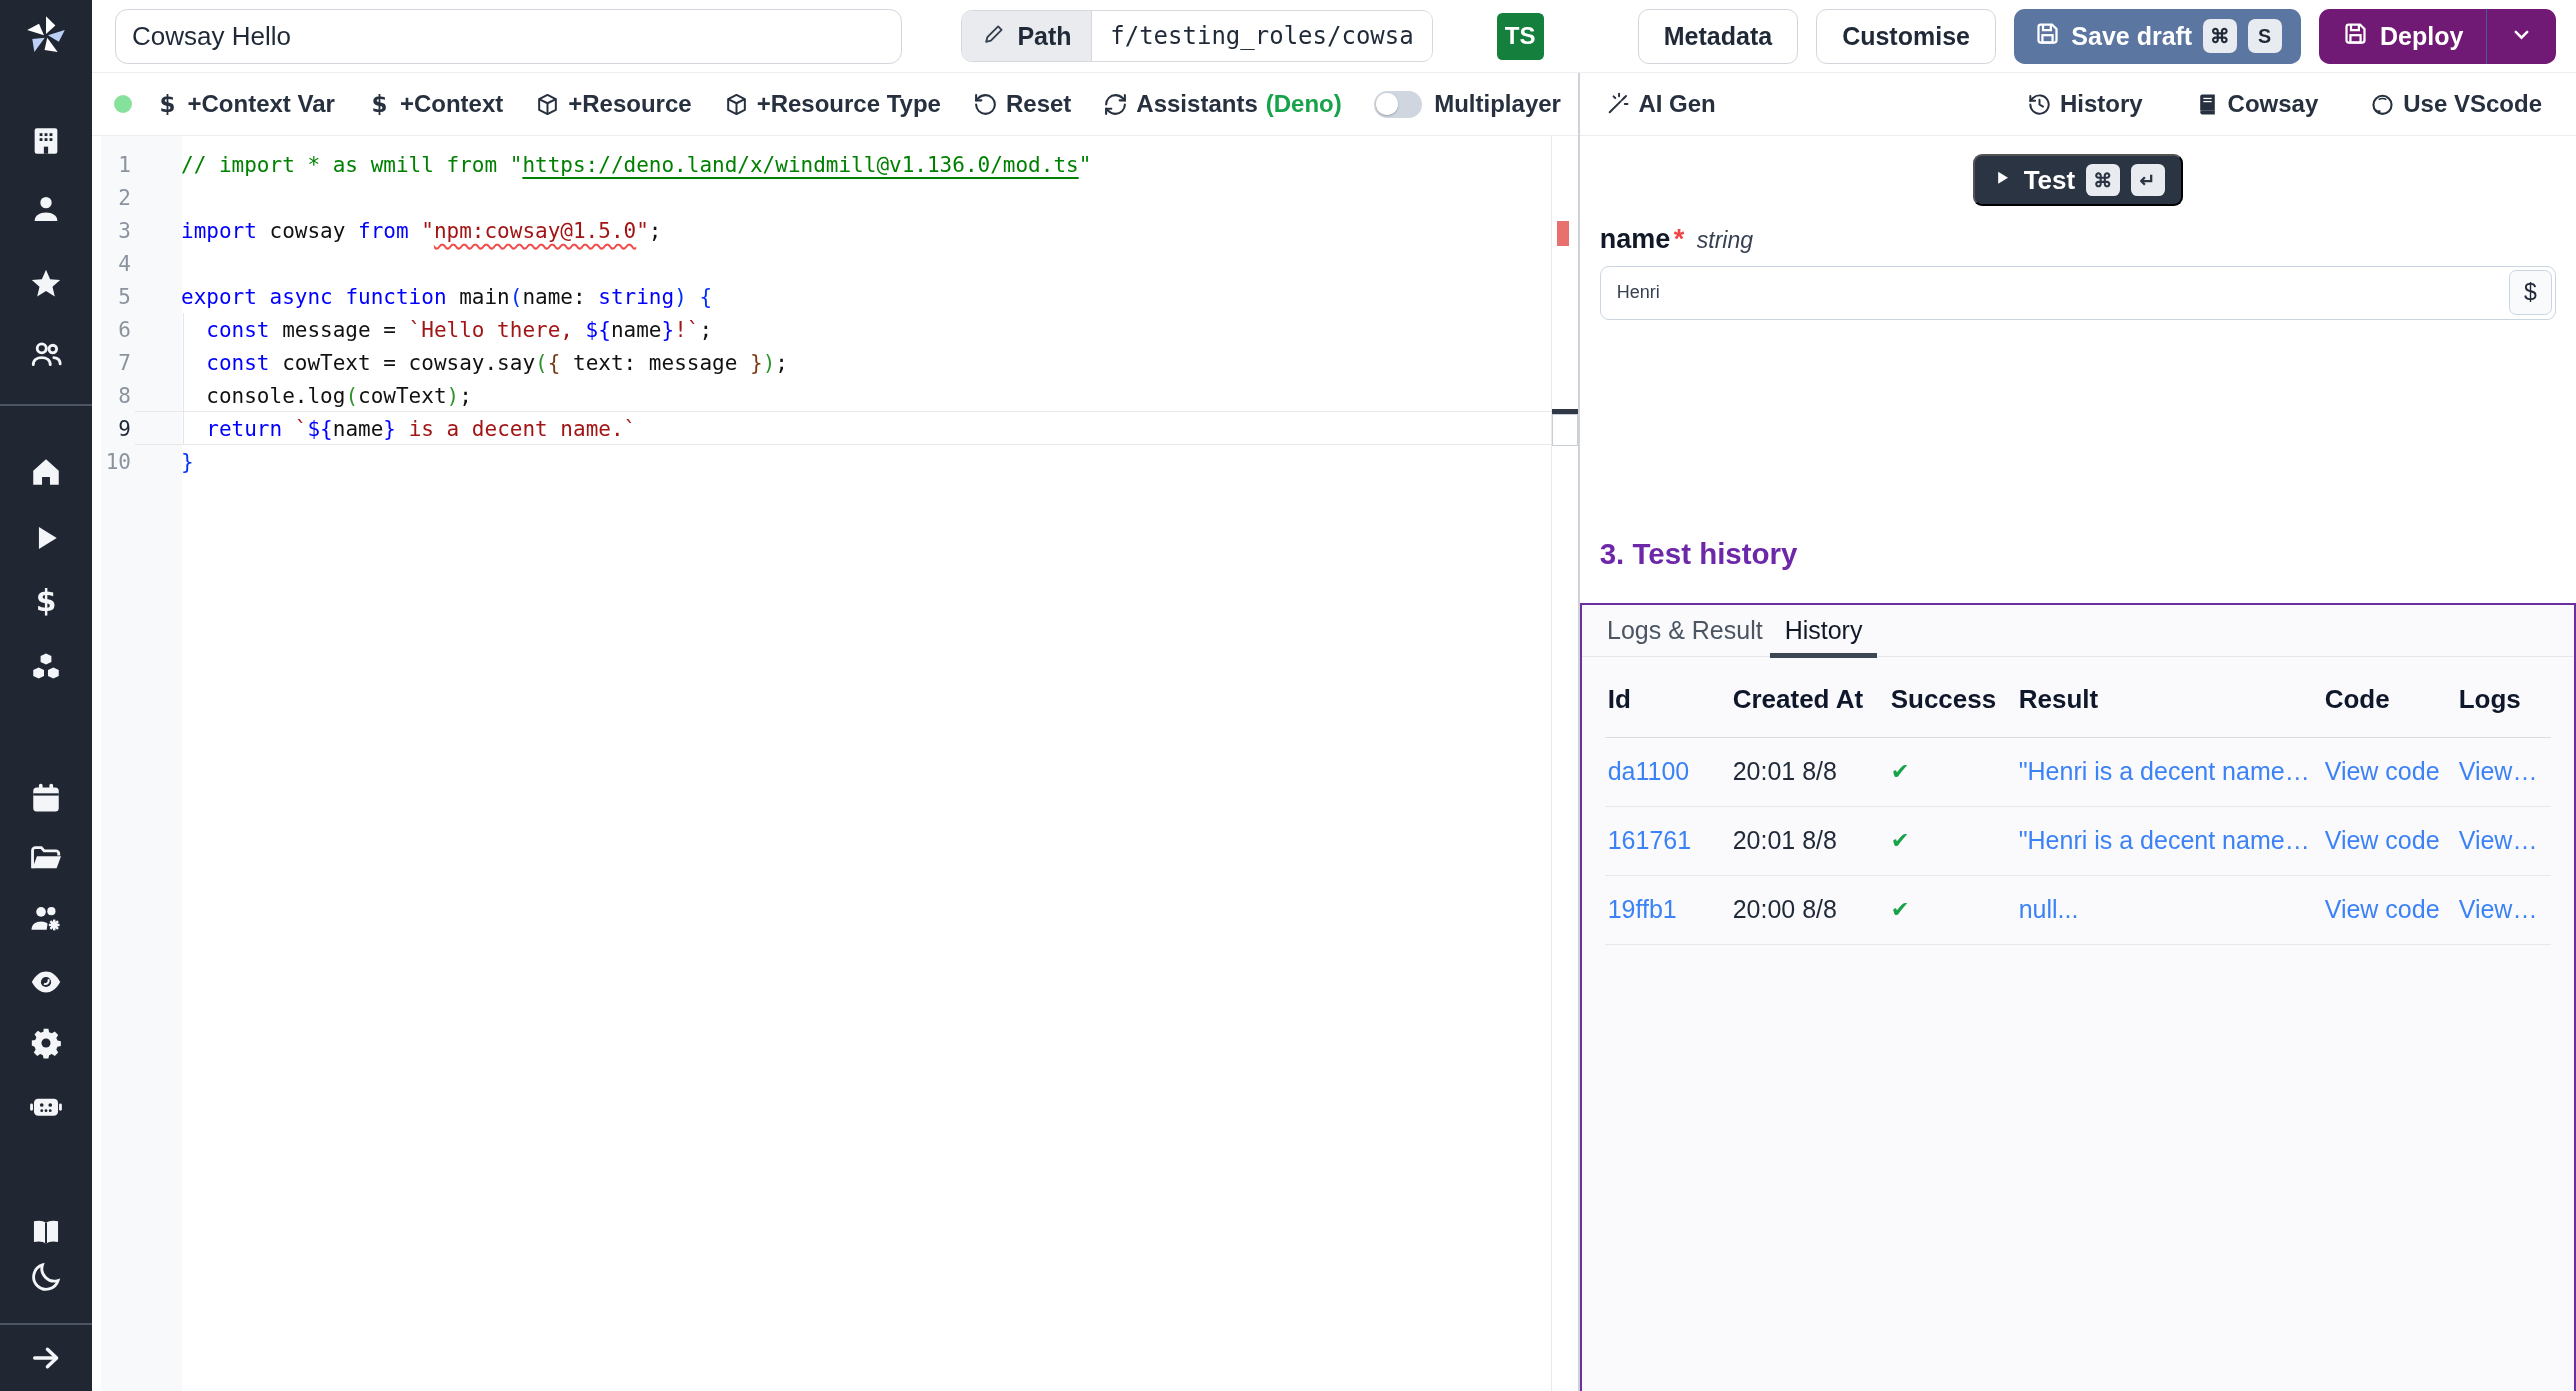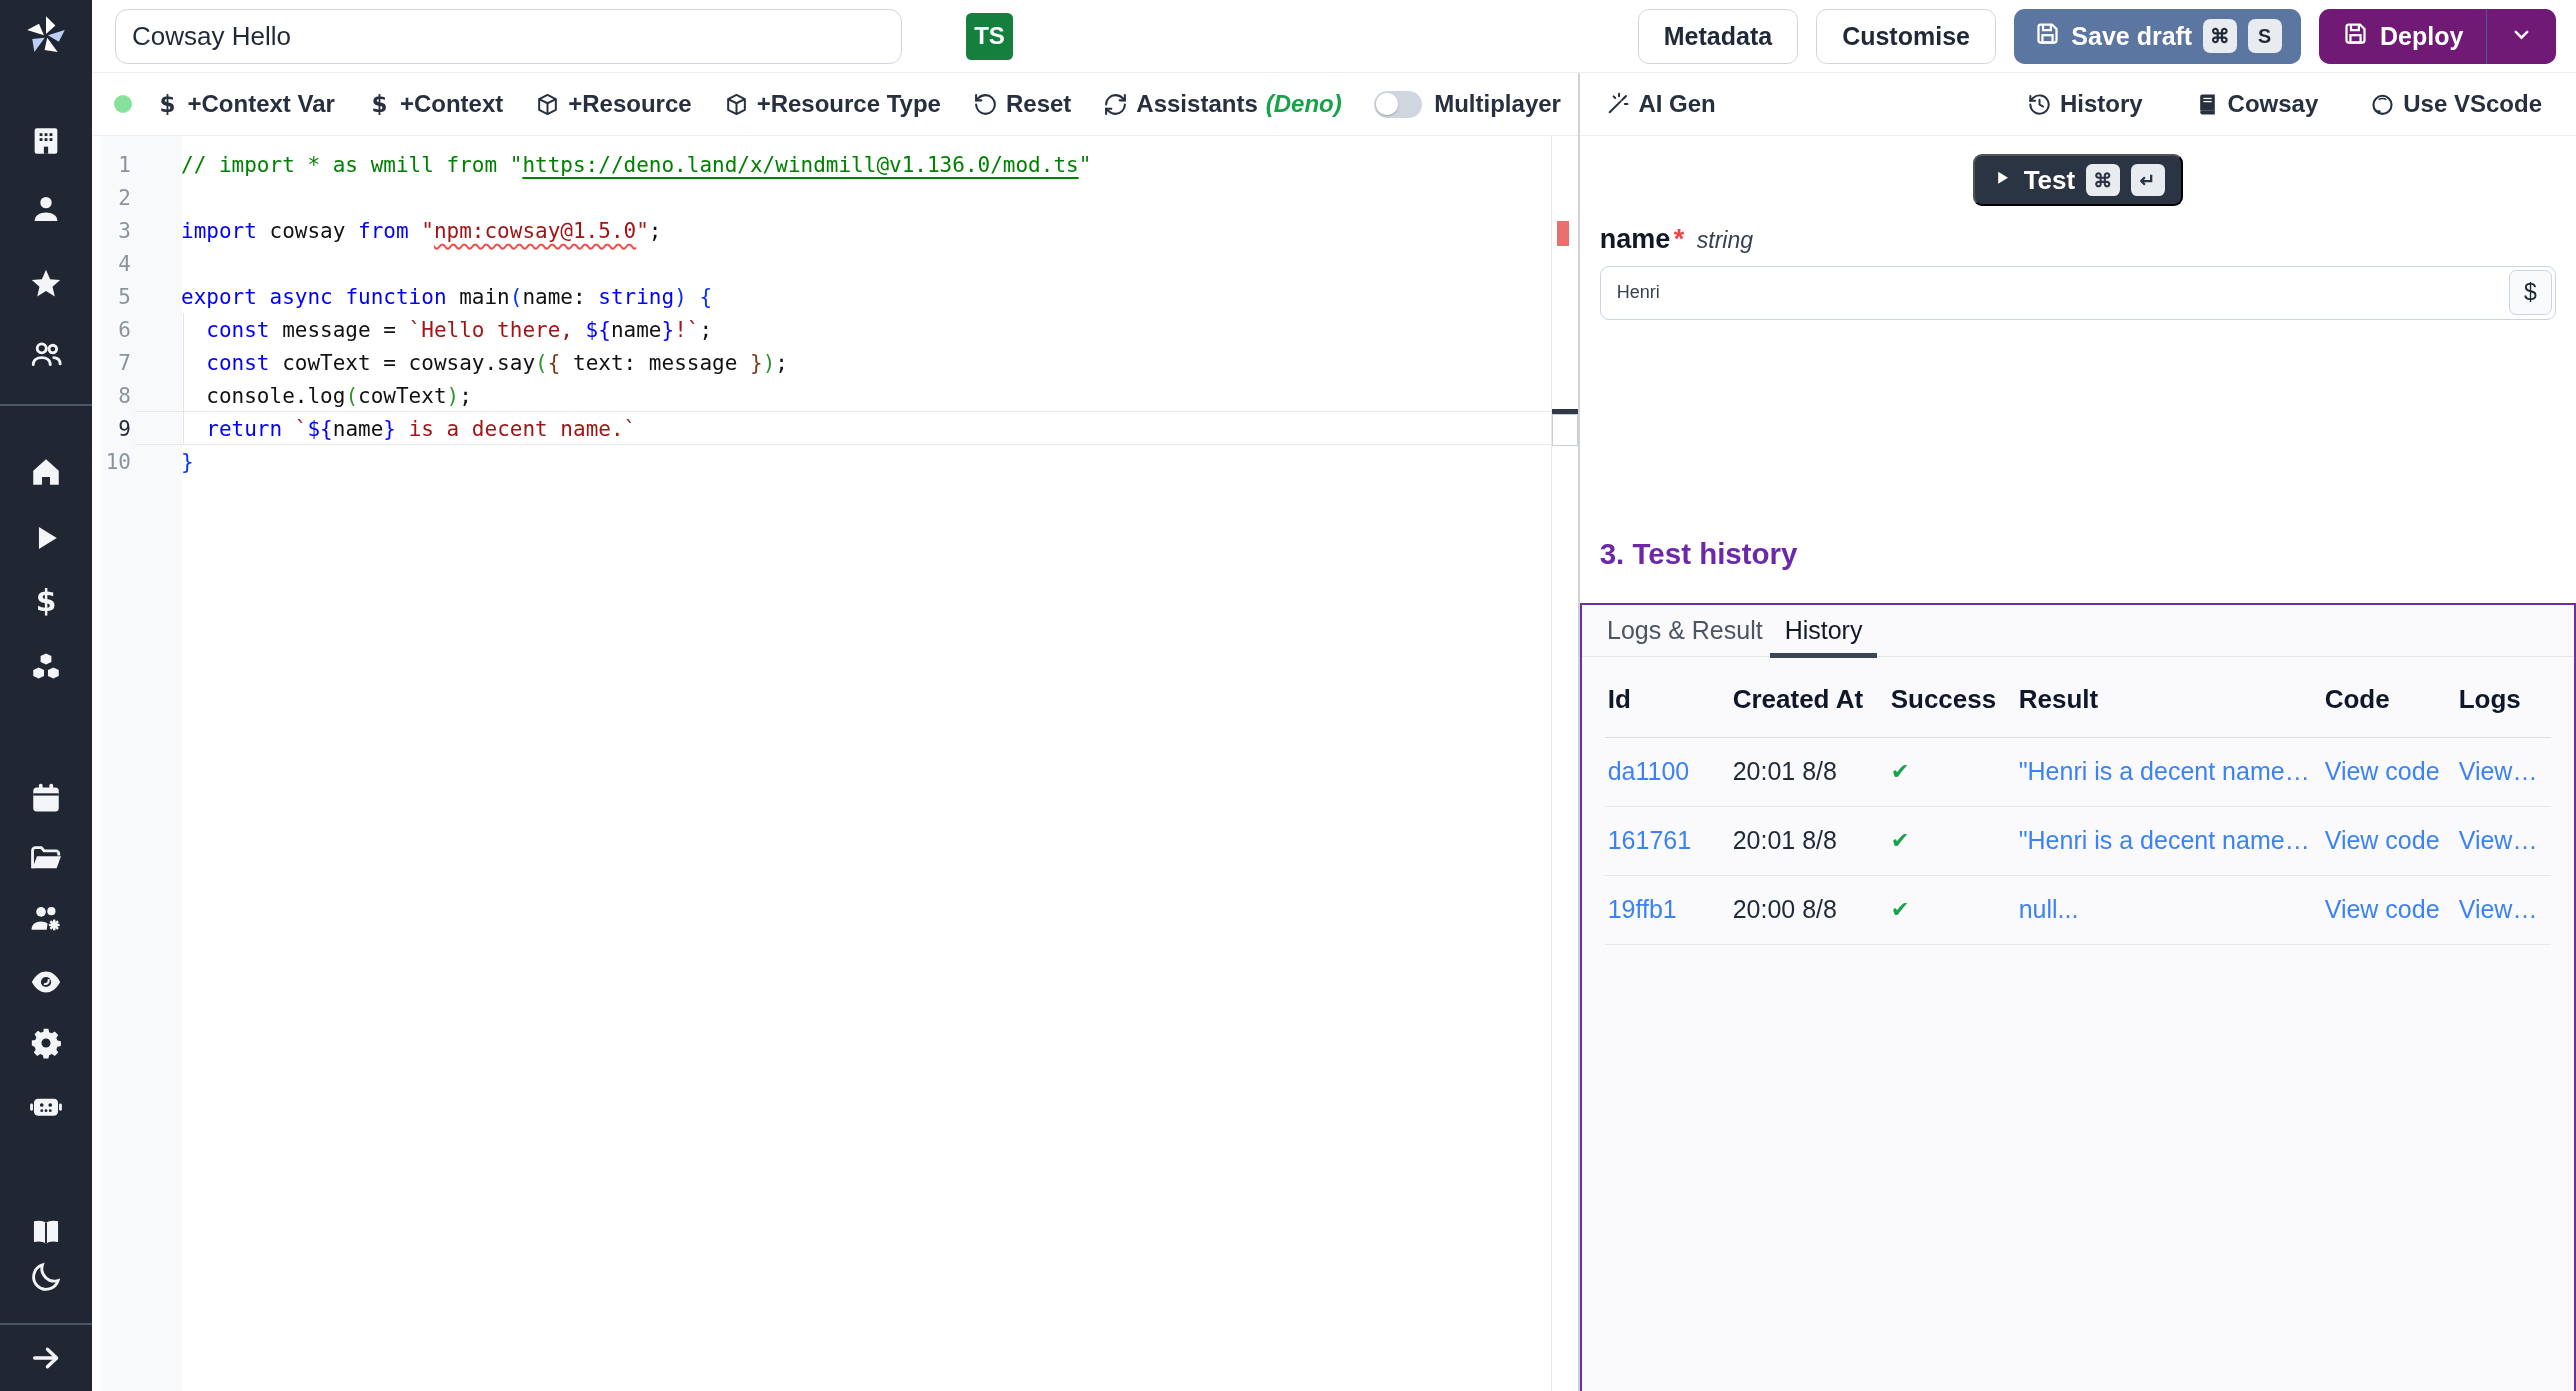--- a/index.html
+++ b/index.html
@@ -50,21 +50,21 @@
                   border-left:1.8px solid #47608a; }
   .deploy-caret svg { width:25px; height:25px; }
 
   
   .toolbar { position:absolute; left:92px; top:73px; right:0; height:63px; background:#fff;
              border-bottom:1.8px solid #eceef1; display:flex; align-items:center; padding:0 34px 0 21.5px; }
   .status-dot { width:18px; height:18px; border-radius:50%; background:#86e29b; margin-right:23px; }
   .tool-item { display:flex; align-items:center; gap:8px; font-size:24px; font-weight:600; color:#27303f;
                margin-right:32px; cursor:pointer; white-space:nowrap; }
   .tool-item svg { width:25px; height:25px; color:#27303f; }
-  .deno { color:#16a34a;font-style:italic; }
+  .deno { color:#16a34a; }
   .toggle { width:48px; height:27px; border-radius:13.4px; background:#cfd6df; position:relative;
             margin-right:12.5px; cursor:pointer; }
   .toggle .knob { position:absolute; left:2.7px; top:2.7px; width:21.5px; height:21.5px; border-radius:50%;
                   background:#fff; box-shadow:0 0.9px 1.8px rgba(0,0,0,.25); }
   .toolbar-right { margin-left:auto; display:flex; align-items:center; gap:52px; }
   .toolbar-right .tool-item { margin-right:0; }
 
   
   .editor { position:absolute; left:92px; top:136px; width:1486px; bottom:0; background:#fff; }
   .gutter-bg { position:absolute; left:9px; top:0; bottom:0; width:81px; background:#f8f9fb; }
@@ -277,20 +277,31 @@
             </g>
           </svg>
         </div>
       </div>
     <div class="side-div" style="top:404px"></div>
     <div class="side-div" style="top:1323px"></div>
   </aside>
 
   <header class="topbar">
     <input class="name-input" value="Cowsay Hello" style="">
+    <div class="path-group">
+      <div class="path-left">
+        <span>
+          <svg viewBox="0 0 24 24">
+              <path d="M4 20l1.2-4.5L15.5 5.2l3.3 3.3L8.5 18.8 4 20Z" fill="none" stroke="currentColor" stroke-width="1.8" stroke-linejoin="round"></path>
+            </svg>
+        </span>
+        <span>Path</span>
+      </div>
+      <div class="path-value">f/testing_roles/cowsa</div>
+    </div>
     <div class="ts-badge">TS</div>
 
     <div class="topbar-right">
       <button class="btn-outline">Metadata</button>
       <button class="btn-outline">Customise</button>
       <button class="btn-blue">
         <span>
           <svg viewBox="0 0 24 24">
               <g fill="none" stroke="#fff" stroke-width="2">
                 <path d="M4 6c0-1.1.9-2 2-2h10l4 4v10c0 1.1-.9 2-2 2H6c-1.1 0-2-.9-2-2Z"></path>

